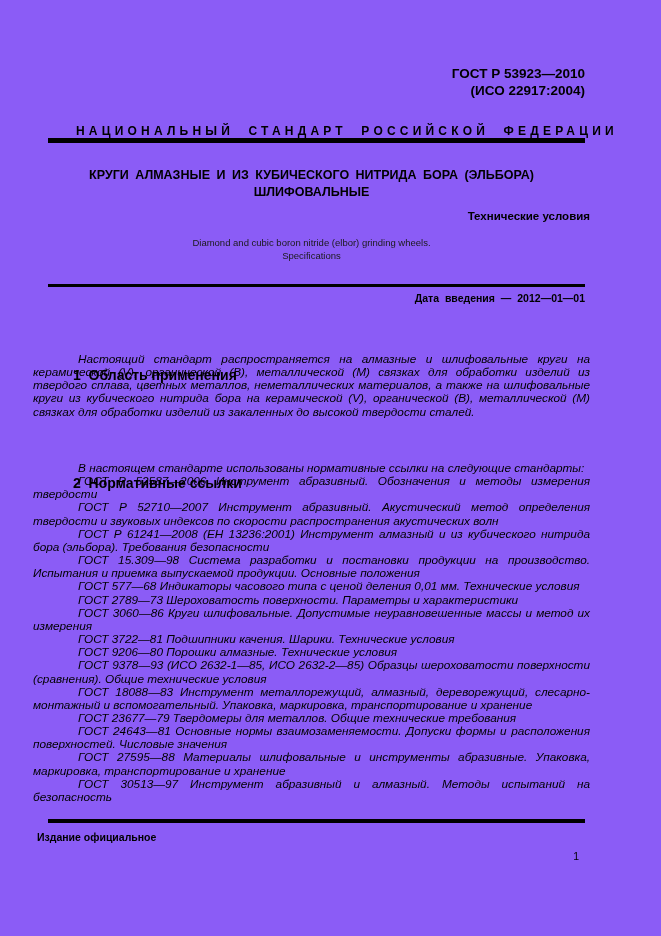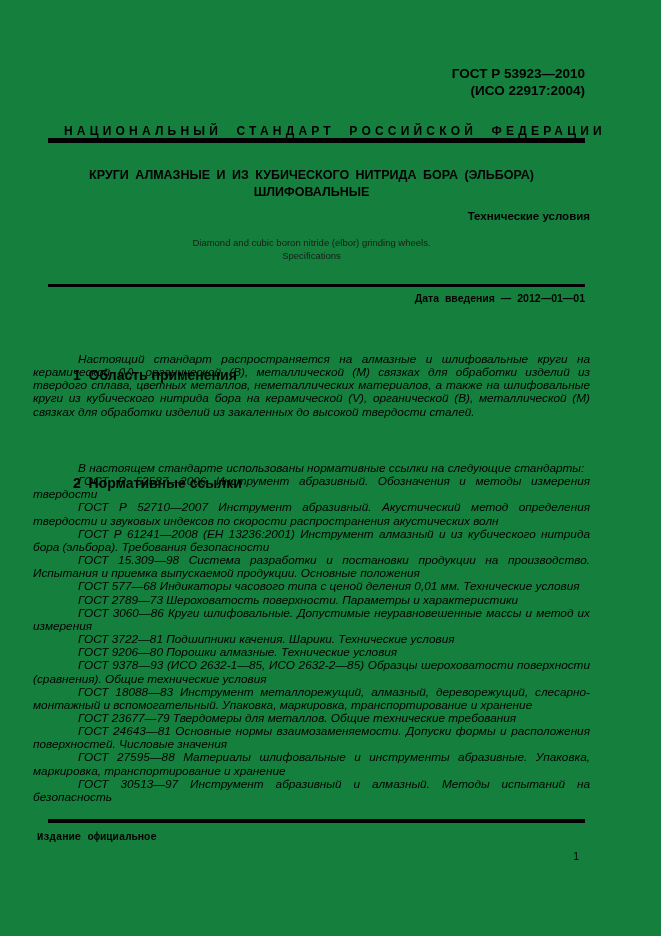--- a/index.html
+++ b/index.html
@@ -1,34 +1,34 @@
 <!DOCTYPE html>
 <html><head>
 <meta charset="utf-8">
 <style>
   html,body{margin:0;padding:0;background:#e8e8e8;}
   .page{
     position:relative;
     width:661px;height:936px;
-    background:#15803d;
+    background:#8b5cf6;
     color:#000;
     font-family:"Liberation Sans", sans-serif;
     margin:0 auto;
     overflow:hidden;
   }
   .abs{position:absolute;}
   .doc-number{
     top:66px;right:76px;
     text-align:right;
     font-weight:bold;
     font-size:13.5px;
     line-height:16.5px;
   }
   .federation{
-    top:124px;left:36px;width:460px;
+    top:124px;left:48px;width:460px;
     font-weight:bold;
     font-size:12px;
     letter-spacing:4.2px;
     word-spacing:7px;
     white-space:nowrap;
     padding-left:28px;
   }
   .bar-top{top:138px;left:48px;width:537px;height:5px;background:#000;}
   .title-ru{
     top:167px;left:33px;width:557px;
@@ -79,21 +79,20 @@
     text-indent:45px;
     text-align:justify;
   }
   .scope-para{top:353px;}
   .refs-block{top:462px;}
   .bar-bottom{top:819px;left:48px;width:537px;height:4px;background:#000;}
   .official{
     top:831px;left:37px;
     font-weight:bold;
     font-size:10.5px;
-    font-family:Liberation Mono, monospace;
   }
   .page-num{
     top:850px;right:82px;
     font-size:10.5px;
   }
 </style>
 </head>
 <body>
 
 <div class="page">

